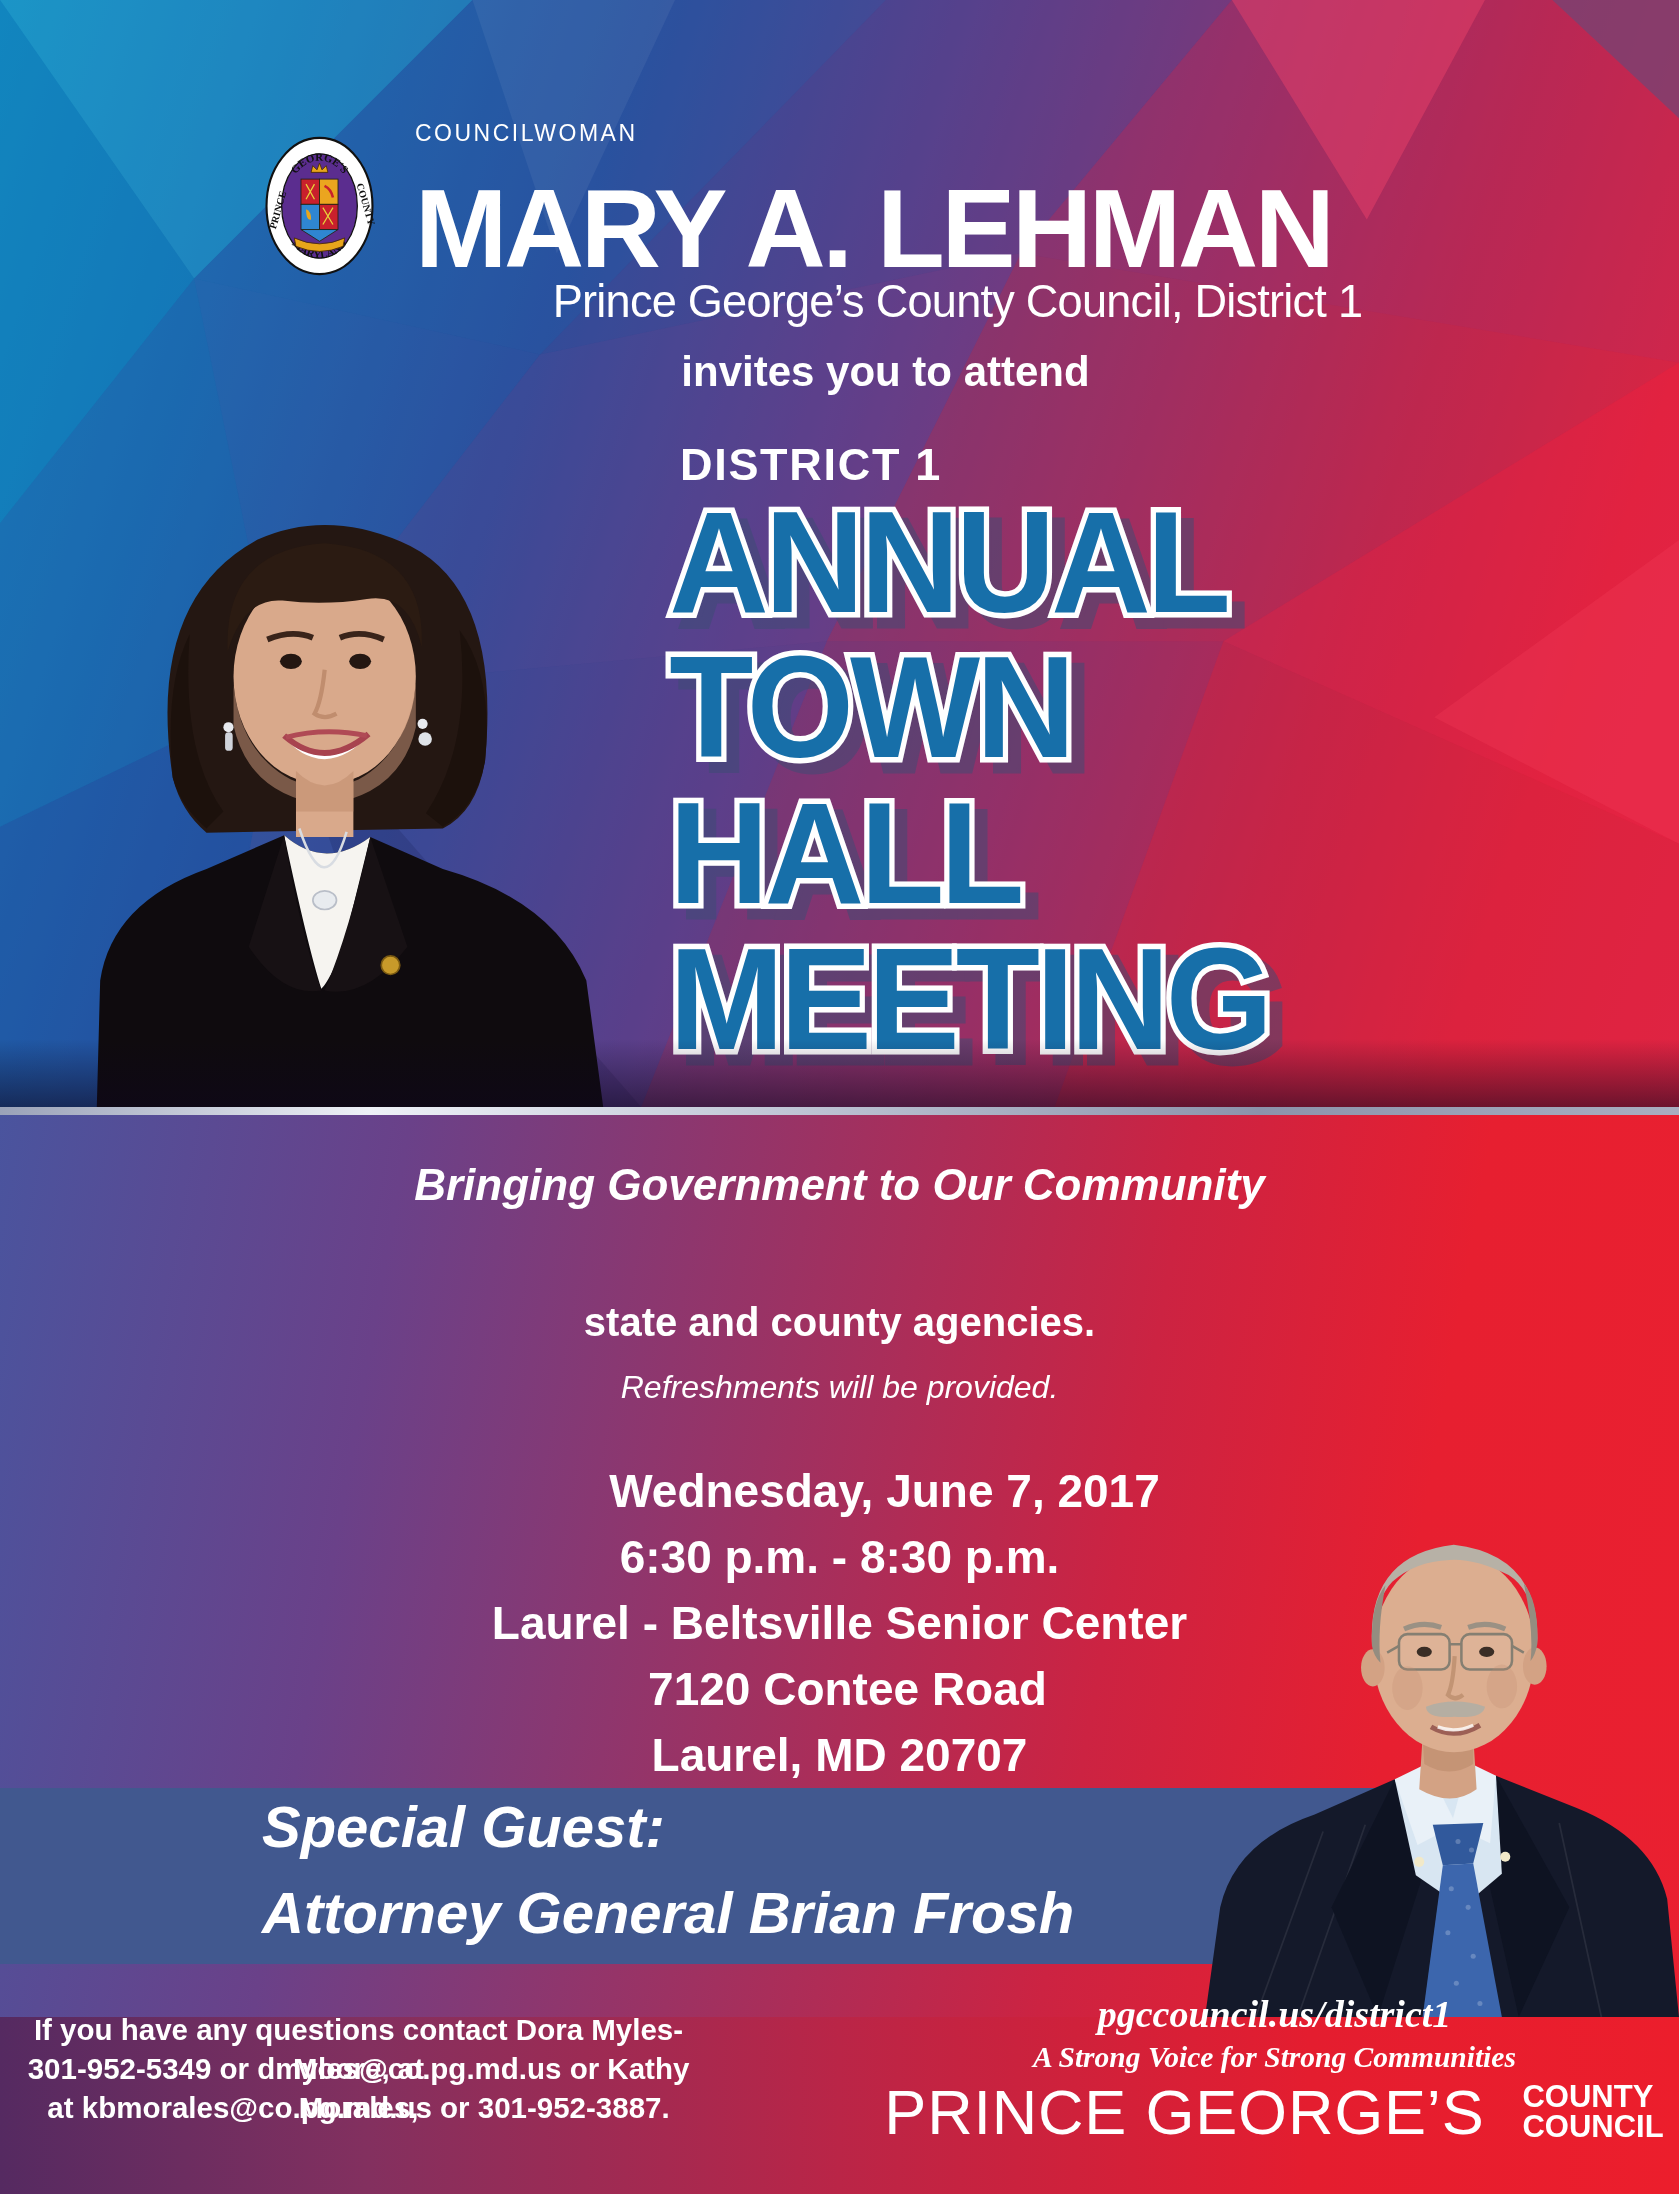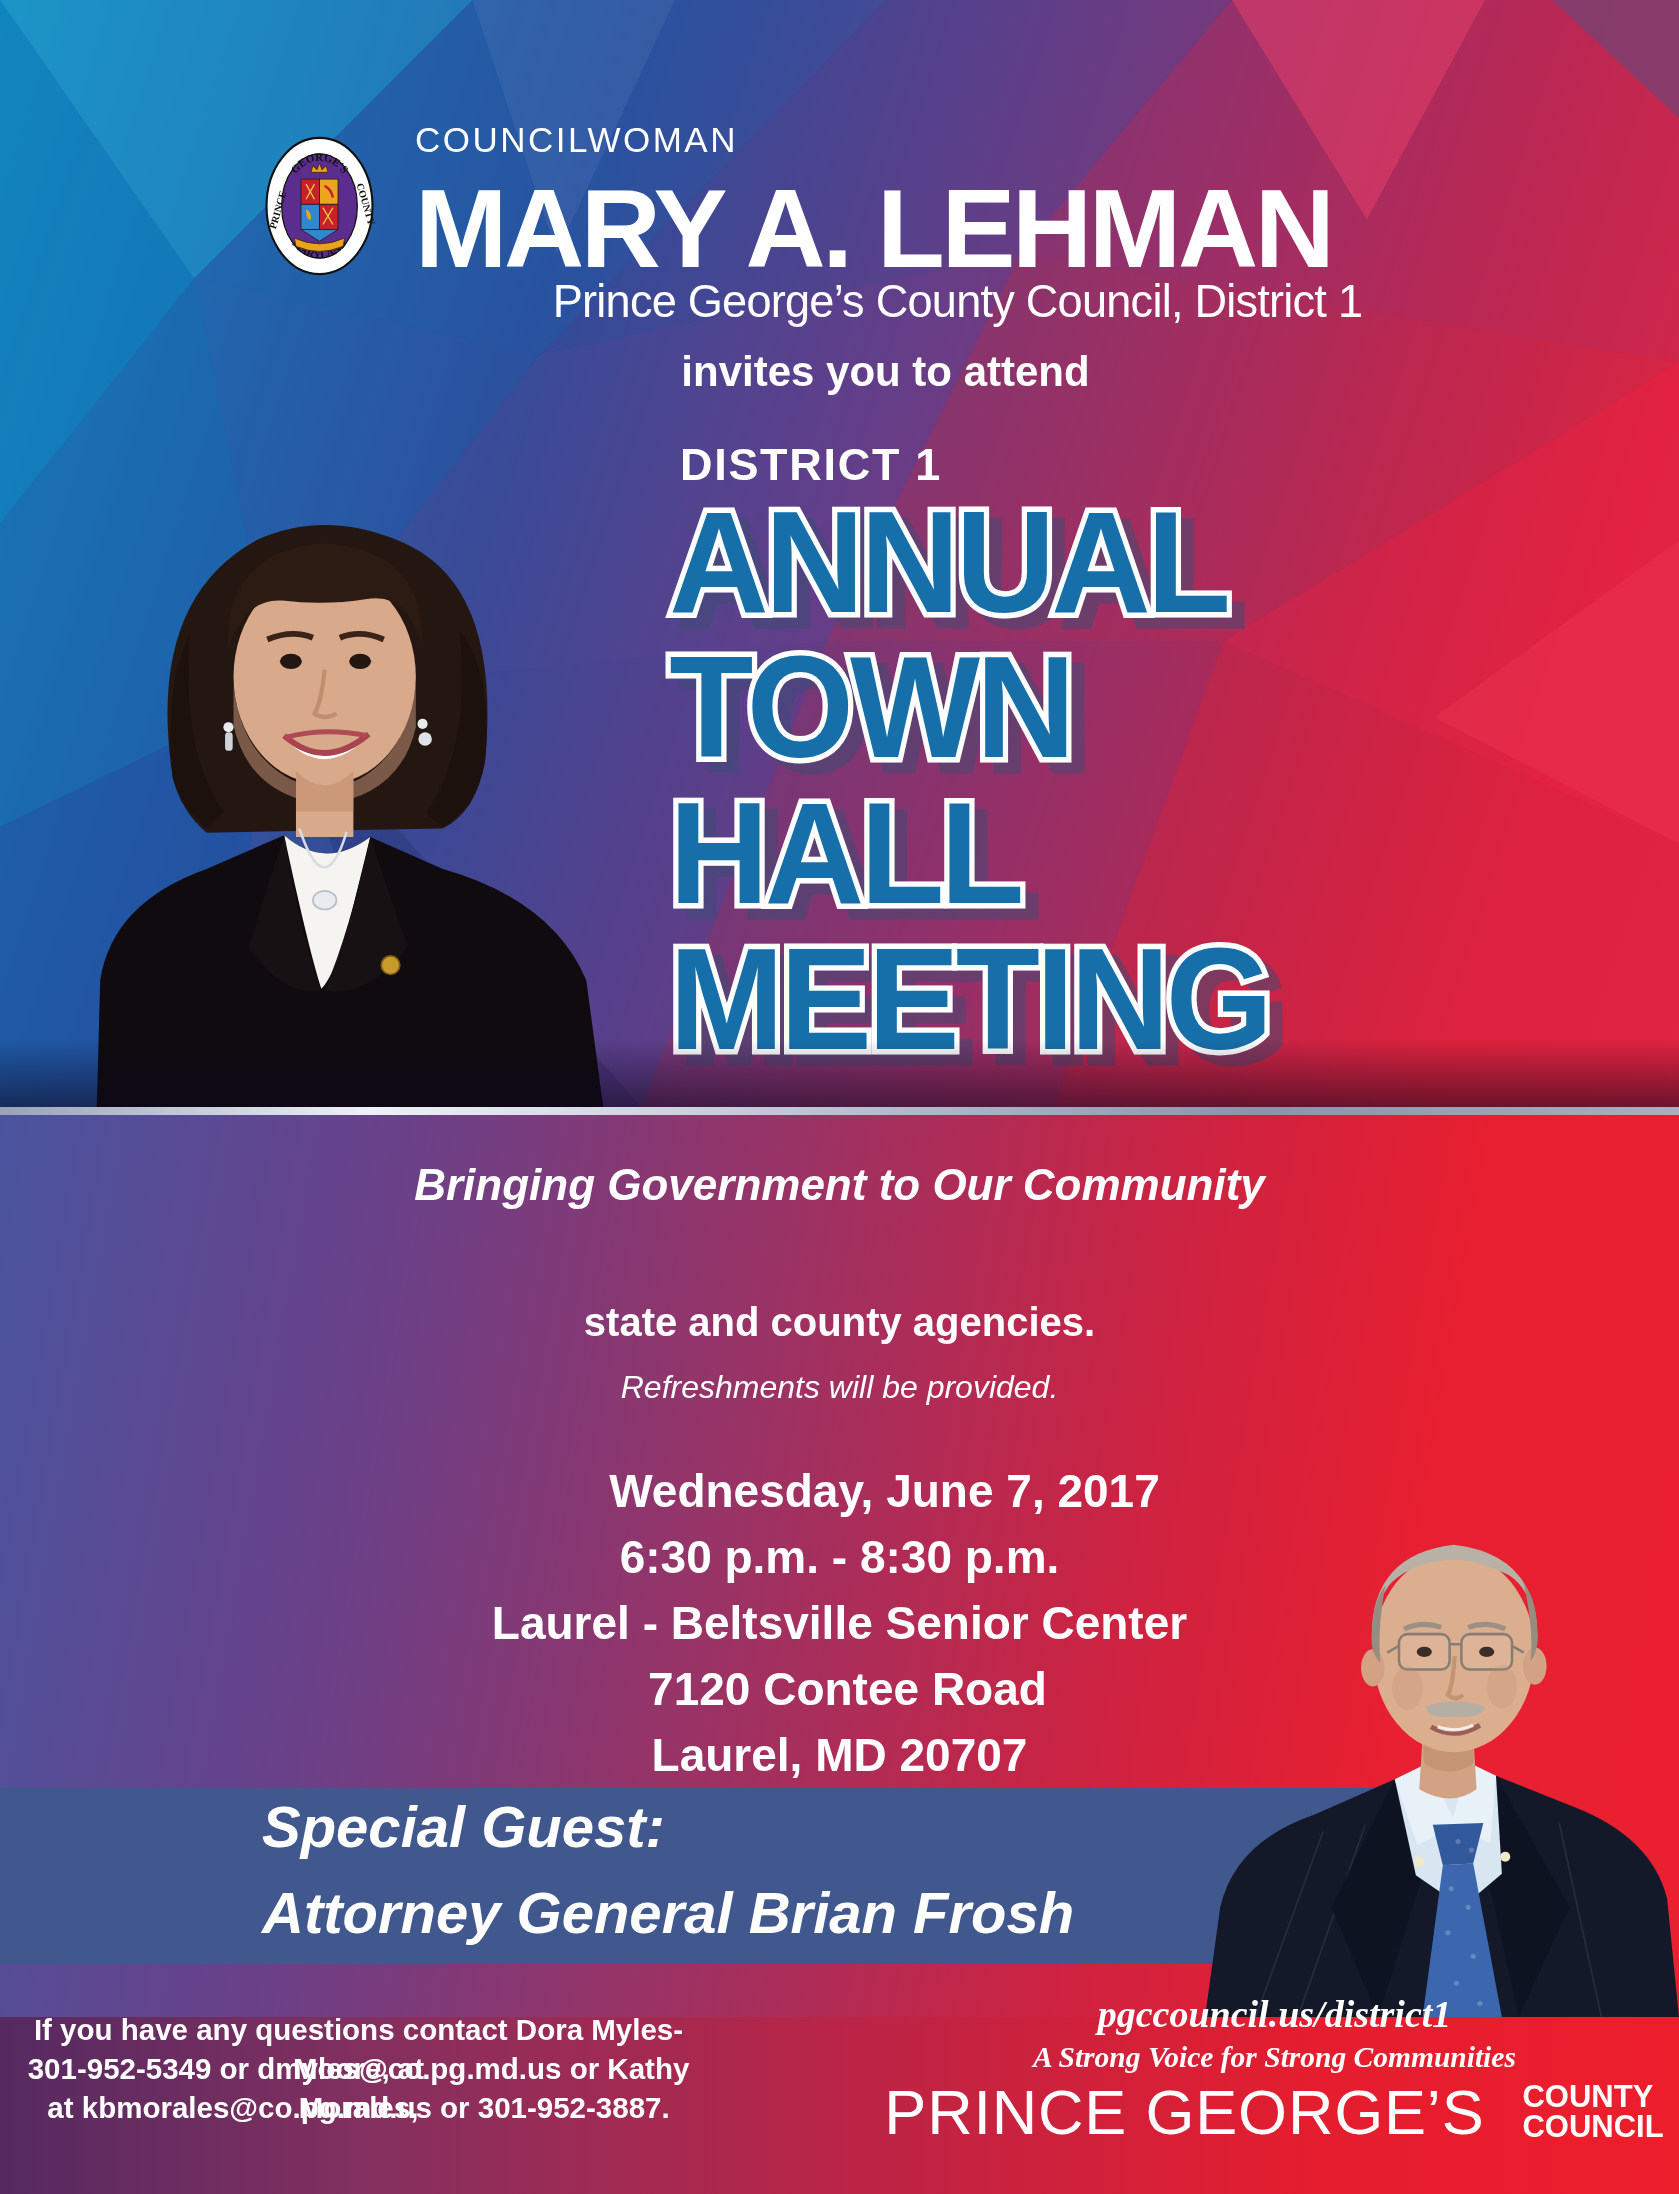--- a/index.html
+++ b/index.html
@@ -5,21 +5,21 @@
   html,body{margin:0;padding:0;background:#222;}
   .poster{position:relative;width:1679px;height:2194px;overflow:hidden;
     font-family:"Liberation Sans",sans-serif;color:#fff;background:#ea2030;}
   .abs{position:absolute;}
   
   .top-section{left:0;top:0;width:1679px;height:1107px;
     background:linear-gradient(108deg,#1586bd 0%,#1a6cb0 15%,#274f9b 32%,#5c3f88 48%,#8c3370 62%,#bc2752 76%,#e02443 88%,#e6274b 100%);}
   .top-section .facets{position:absolute;inset:0;}
   .top-shade{position:absolute;left:0;bottom:0;width:100%;height:68px;
     background:linear-gradient(to bottom,rgba(12,8,30,0),rgba(14,6,28,.55));}
-  .kicker{left:415px;top:120px;font-size:35px;letter-spacing:2.5px;font-weight:400;text-align:right;}
+  .kicker{left:415px;top:120px;font-size:23px;letter-spacing:2.5px;font-weight:400;text-align:right;}
   .name{left:415px;top:165px;font-size:111px;font-weight:bold;letter-spacing:-3.4px;white-space:nowrap;}
   .subtitle{left:354px;top:273px;width:1207px;text-align:center;font-size:47px;font-weight:400;letter-spacing:-0.8px;transform:scaleX(.96);}
   .invite{left:354px;top:348px;width:1063px;text-align:center;font-size:42px;font-weight:bold;}
   .district{left:680px;top:439px;font-size:45px;font-weight:bold;letter-spacing:1.7px;}
   .title-svg{left:652px;top:469px;}
   .divider{left:0;top:1107px;width:1679px;height:7.6px;
     background:linear-gradient(90deg,#9aa2b8,#eef1f7 22%,#c3c9d8 45%,#8b93ab 75%,#a9aec0);}
   
   .lower{left:0;top:1115px;width:1679px;height:1079px;
     background:linear-gradient(100deg,#4a549e 0%,#6a4189 22%,#9c3263 44%,#cc2342 64%,#e71f30 80%,#ea2030 100%);}

